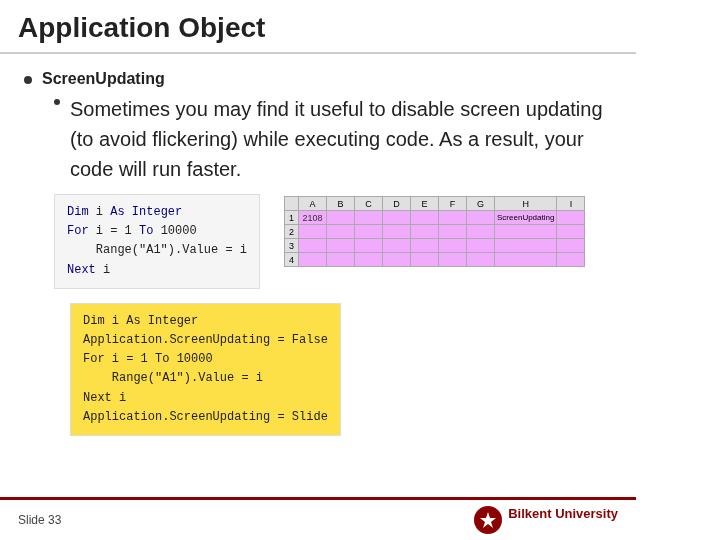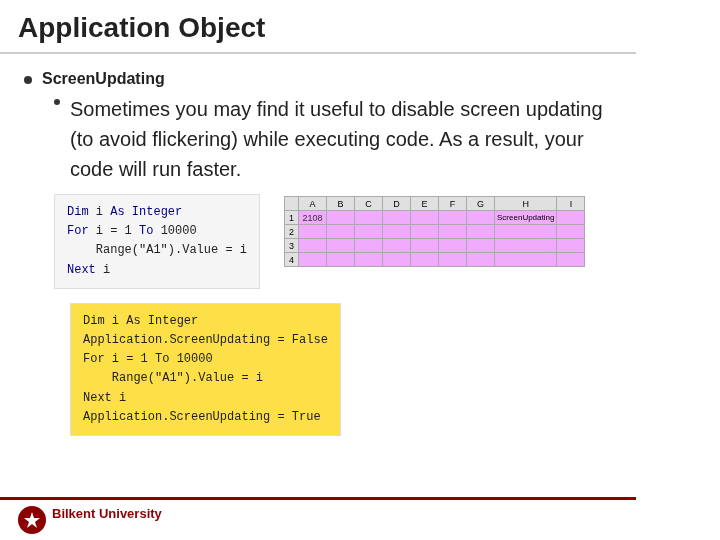--- a/index.html
+++ b/index.html
@@ -302,25 +302,26 @@
         </table>
       </div>
     </div>
 
     
     <div class="code-block-2"><span class="kw">Dim</span> i <span class="kw">As Integer</span>
 Application.ScreenUpdating = <span class="bool-false">False</span>
 <span class="kw">For</span> i = 1 <span class="kw">To</span> 10000
     Range("A1").Value = i
 <span class="kw">Next</span> i
-Application.ScreenUpdating = <span class="bool-true">True</span></div>
+Application.ScreenUpdating = <span class="bool-true">Slide</span></div>
 
   </div>
 
   <div class="footer">
+    <span class="footer-slide">Slide 33</span>
     <div class="footer-logo">
       <div class="logo-circle">
 
         <svg width="20" height="20" viewBox="0 0 20 20">
           <polygon points="10,2 12,8 18,8 13,12 15,18 10,14 5,18 7,12 2,8 8,8" fill="white"></polygon>
         </svg>
       </div>
       <span class="footer-uni-name">Bilkent University</span>
     </div>
   </div>

